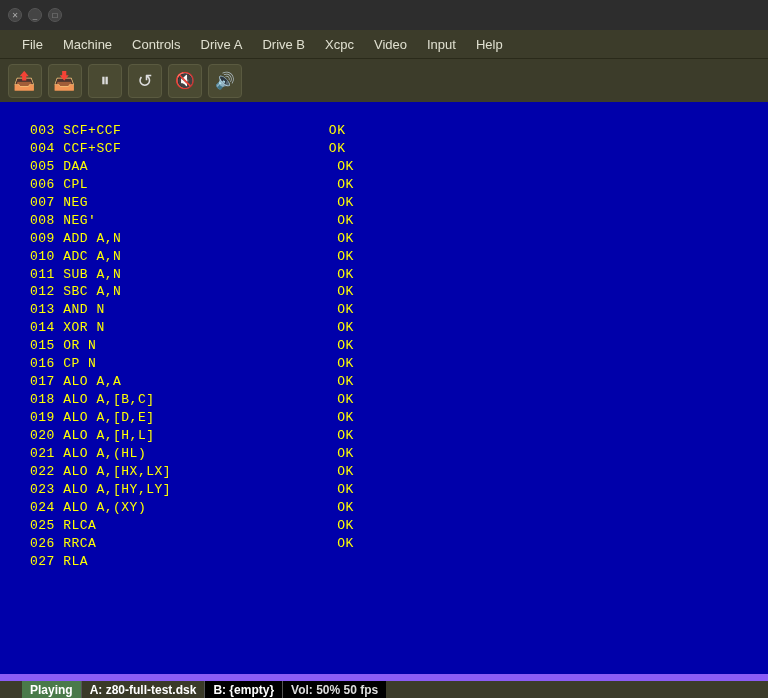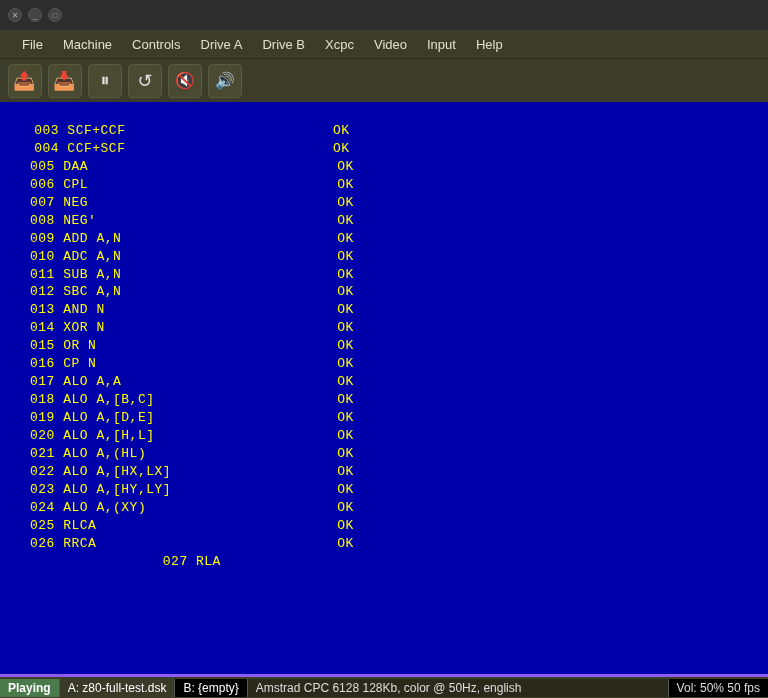--- a/index.html
+++ b/index.html
@@ -99,38 +99,38 @@
       padding: 20px 30px;
       overflow: hidden;
     }
     #emu-content {
       font-family: 'Courier New', Courier, monospace;
       font-size: 13px;
       color: #ffff00;
       line-height: 1.38;
       white-space: pre;
       letter-spacing: 0.5px;
-      text-align: center;
     }
 
     
     #status-bar {
       height: 24px;
       background: #3c3c2a;
       display: flex;
       align-items: center;
-      padding: 0 0;
+      padding: 0 22px;
       gap: 0;
-      border-top: 3px solid #8b5cf6;
+      border-top: 7px solid #8b5cf6;
     }
     .status-segment {
       font-size: 12px;
       padding: 2px 8px;
       border-right: 1px solid #555;
       white-space: nowrap;
+      font-weight: bold;
     }
     #status-playing {
       color: #fff;
       background: #4a7a4a;
       font-weight: bold;
     }
     #status-drive-a {
       color: #fff;
       background: #3a3a28;
     }
@@ -225,15 +225,14 @@
 024 ALO A,(XY)                       OK
 025 RLCA                             OK
 026 RRCA                             OK
 027 RLA</div>
 </div>
 
 <div id="status-bar">
   <div class="status-segment" id="status-playing">Playing</div>
   <div class="status-segment" id="status-drive-a">A: z80-full-test.dsk</div>
   <div class="status-segment" id="status-drive-b">B: {empty}</div>
-  <div class="status-segment" id="status-machine">Amstrad CPC 6128 128Kb, color @ 50Hz, english</div>
   <div class="status-segment" id="status-vol">Vol: 50%  50 fps</div>
 </div>
 
 </body></html>

